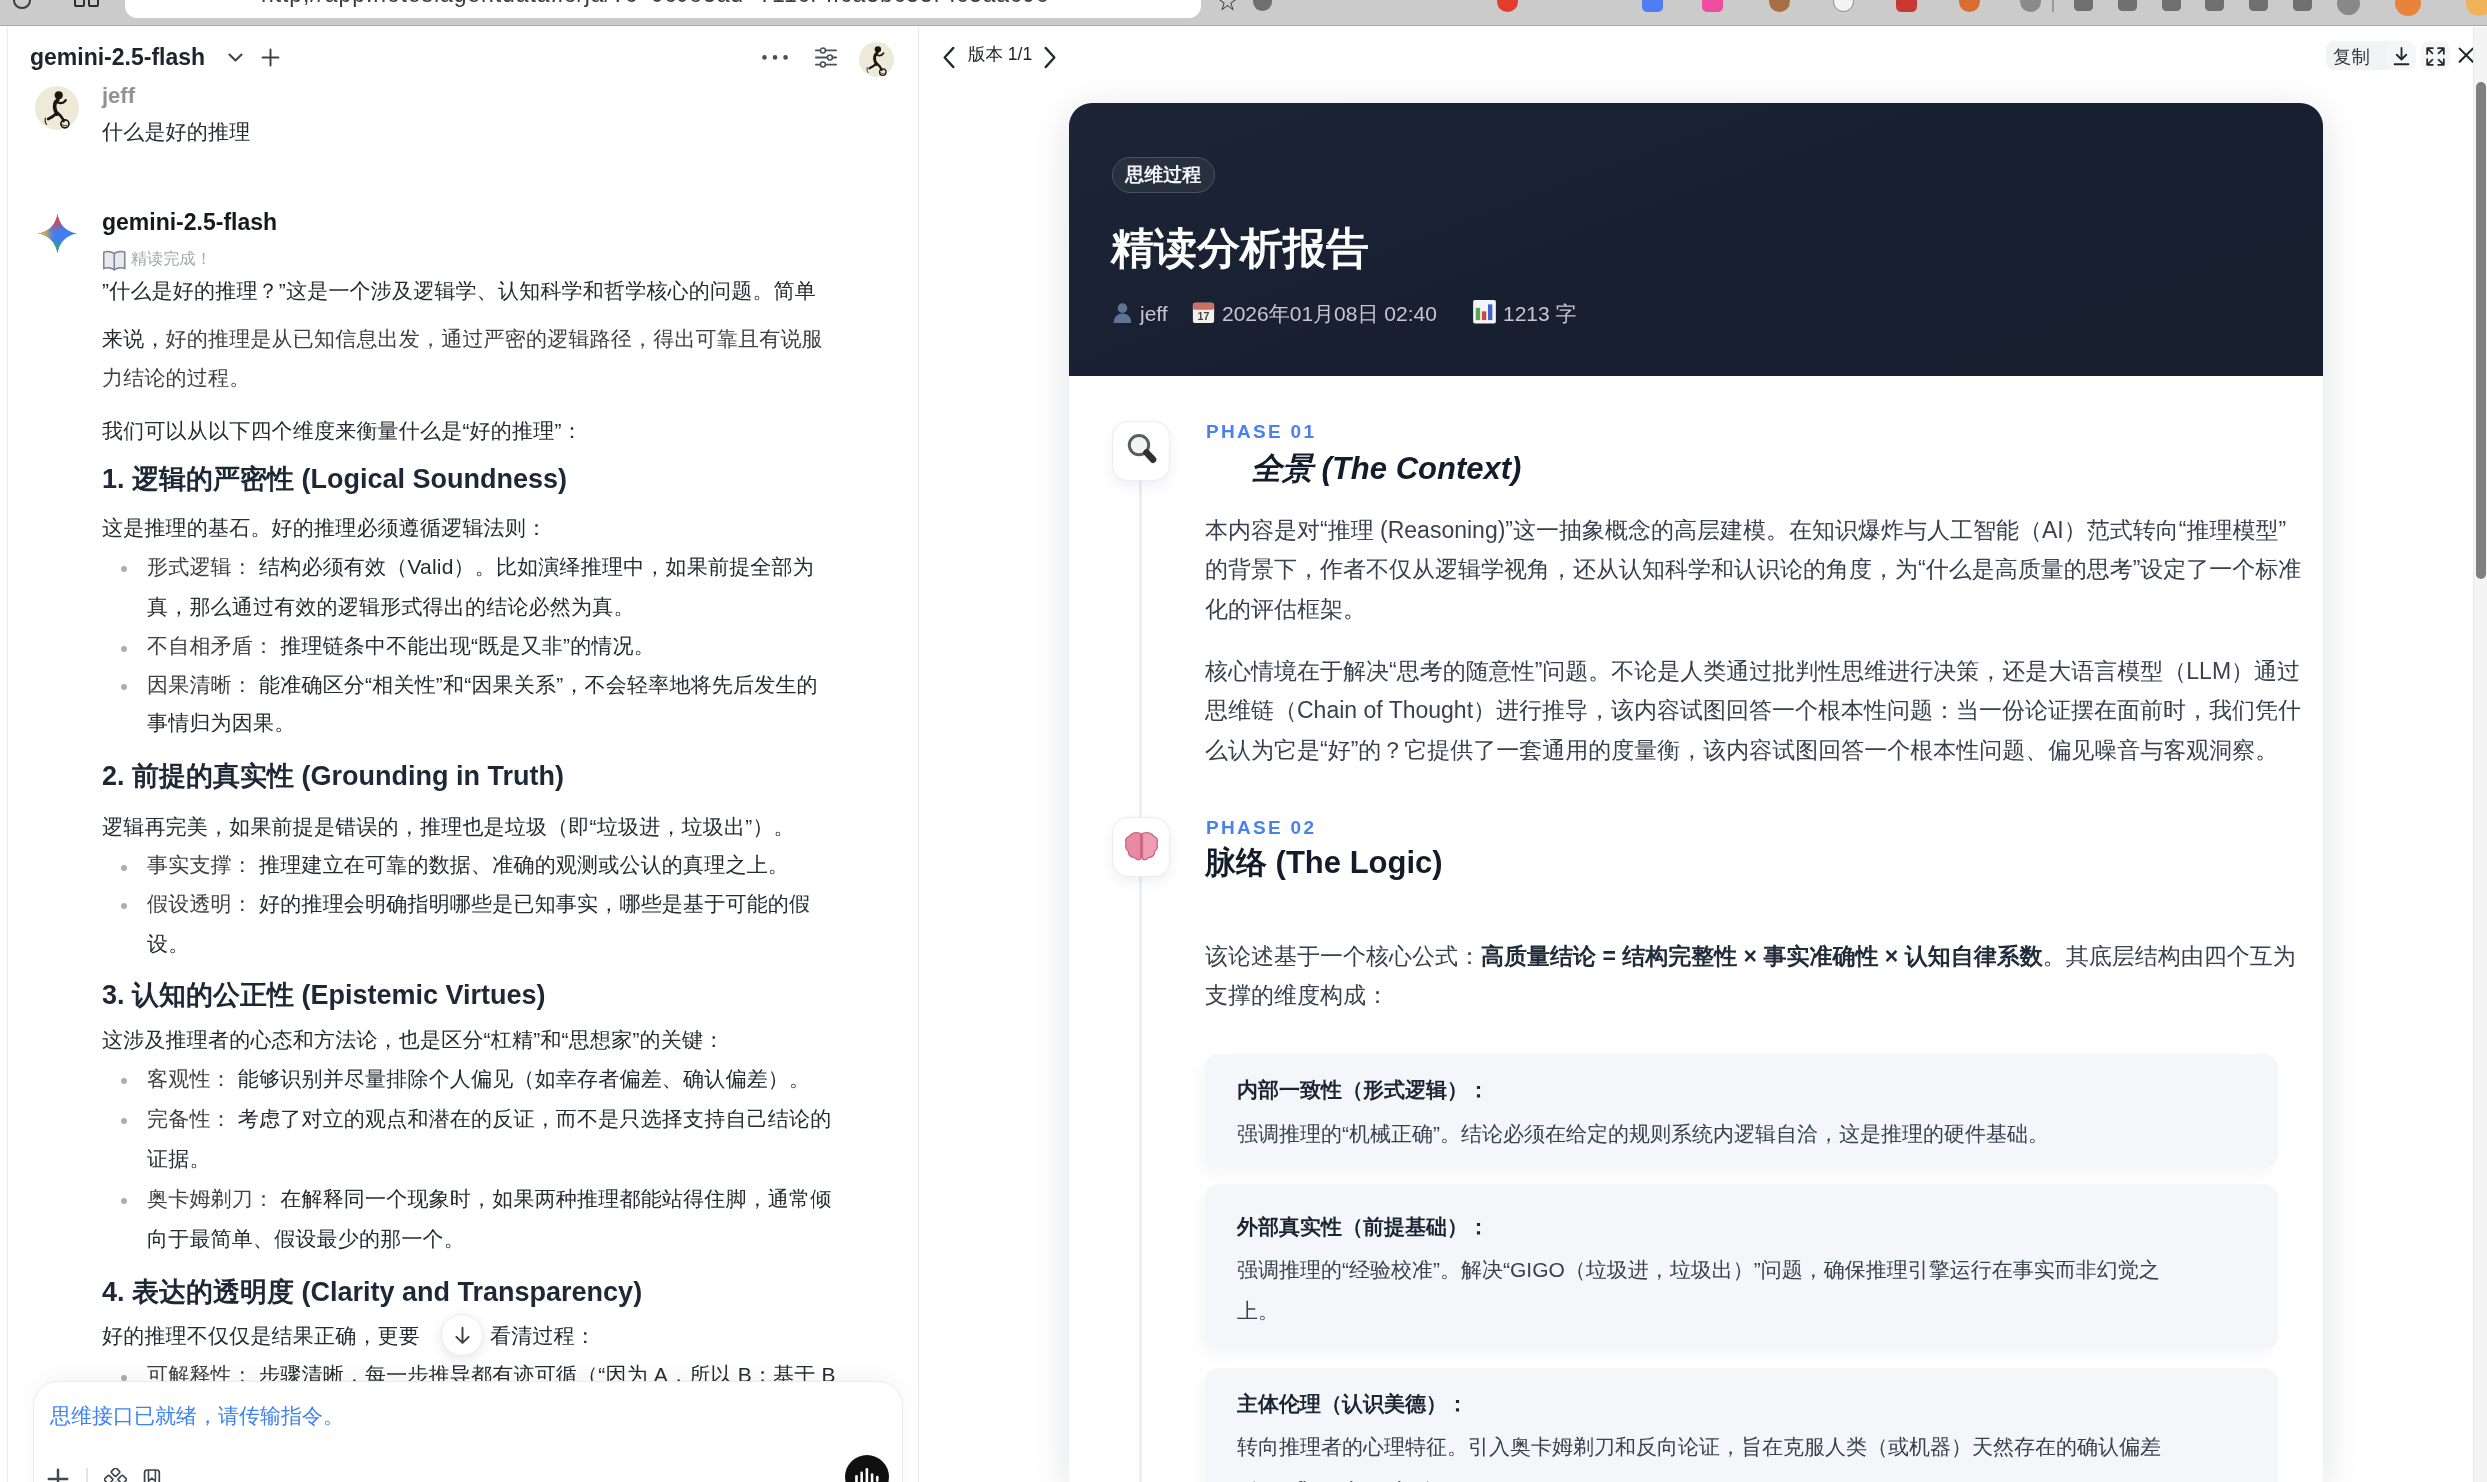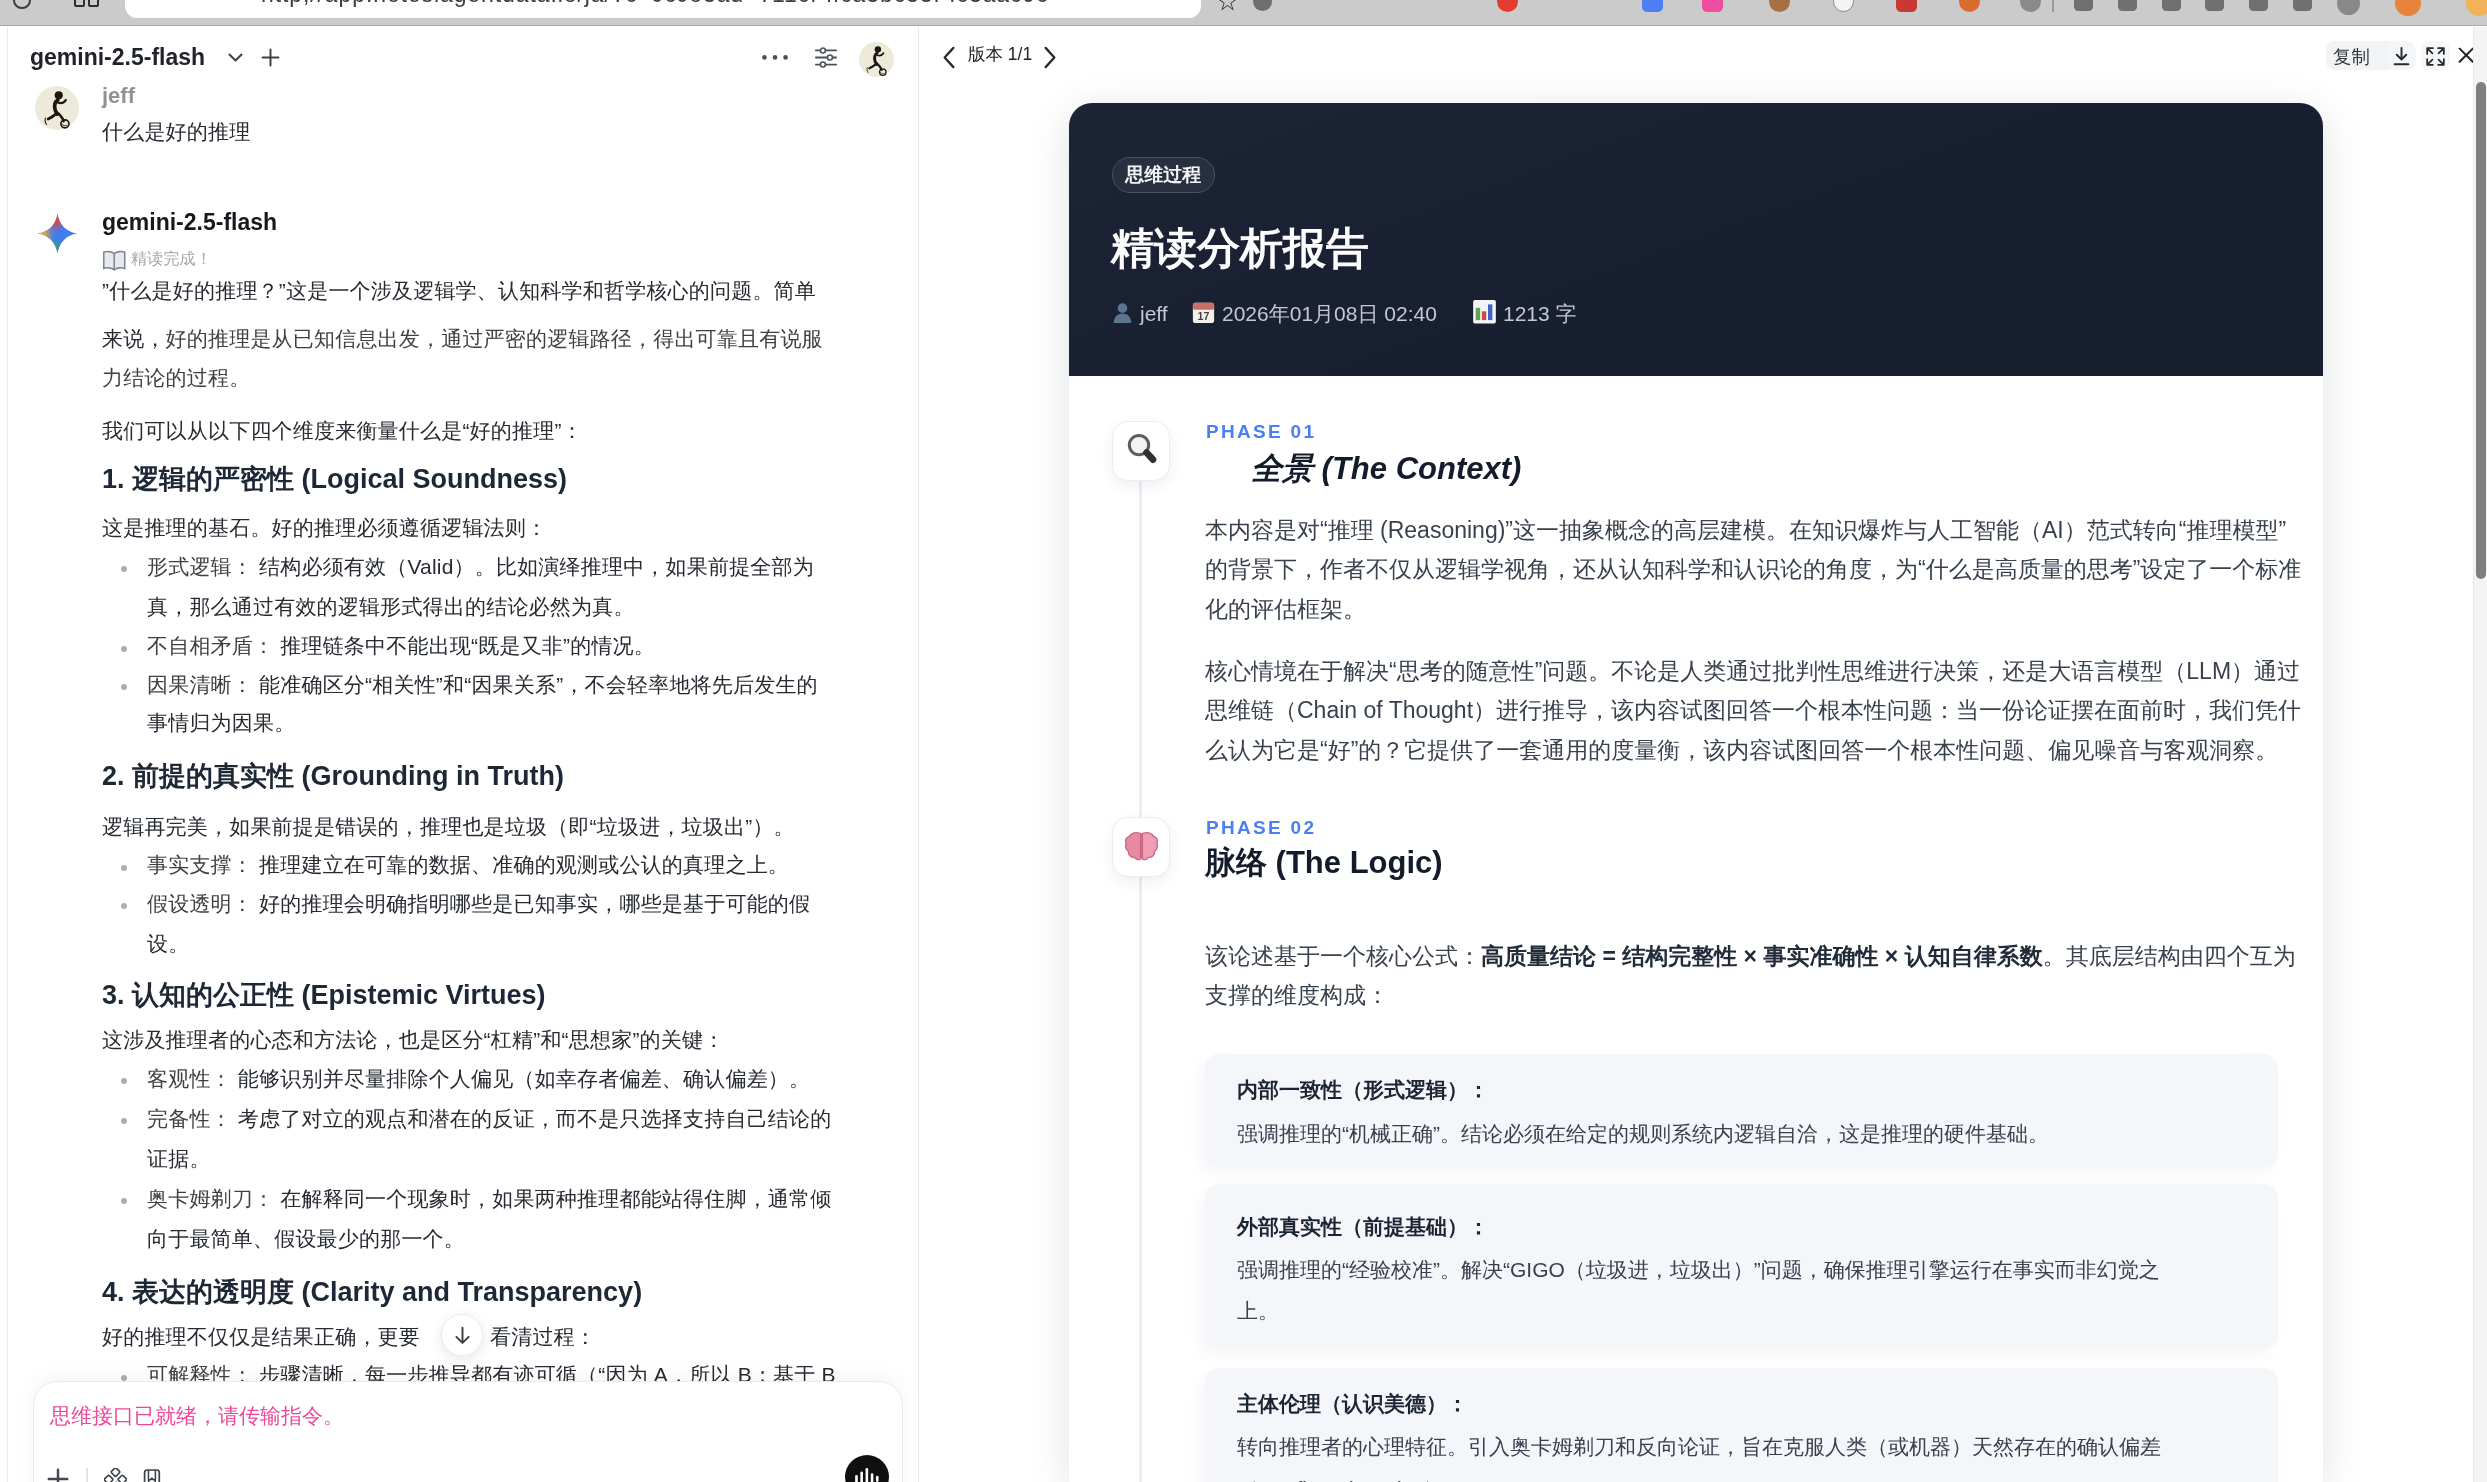--- a/index.html
+++ b/index.html
@@ -158,31 +158,31 @@
 <div class="dot" style="left:121px;top:1078px;"></div>
 <div class="t cb" style="left:147px;top:1068px;"><span class="cbold">客观性：</span> 能够识别并尽量排除个人偏见（如幸存者偏差、确认偏差）。</div>
 <div class="dot" style="left:121px;top:1118px;"></div>
 <div class="t cb" style="left:147px;top:1108px;"><span class="cbold">完备性：</span> 考虑了对立的观点和潜在的反证，而不是只选择支持自己结论的</div>
 <div class="t cb" style="left:147px;top:1148px;">证据。</div>
 <div class="dot" style="left:121px;top:1198px;"></div>
 <div class="t cb" style="left:147px;top:1188px;"><span class="cbold">奥卡姆剃刀：</span> 在解释同一个现象时，如果两种推理都能站得住脚，通常倾</div>
 <div class="t cb" style="left:147px;top:1228px;">向于最简单、假设最少的那一个。</div>
 
 <div class="t ch" style="left:102px;top:1279px;">4. 表达的透明度 (Clarity and Transparency)</div>
-<div class="t cb" style="left:102px;top:1326px;">好的推理不仅仅是结果正确，更要<span style="display:inline-block;width:70px;"></span>看清过程：</div>
+<div class="t cb" style="left:102px;top:1326px;font-family:Liberation Serif, serif;">好的推理不仅仅是结果正确，更要<span style="display:inline-block;width:70px;"></span>看清过程：</div>
 <div class="dot" style="left:121px;top:1375px;"></div>
 <div class="t cb" style="left:147px;top:1364px;"><span class="cbold">可解释性：</span> 步骤清晰，每一步推导都有迹可循（“因为 A，所以 B；基于 B</div>
 
 <div class="abs" style="left:441px;top:1314px;width:42px;height:42px;border-radius:50%;background:#fff;border:0.9px solid #ededed;box-shadow:0 3.5px 12.3px rgba(0,0,0,.10);"></div>
 <svg class="abs" style="left:452px;top:1325px;" width="21" height="21" viewBox="0 0 24 24">
     <path d="M12 3 V20 M5 13.5 L12 20.5 L19 13.5" stroke="#3a3f46" stroke-width="2.2" fill="none" stroke-linecap="round" stroke-linejoin="round"></path>
   </svg>
 
 <div class="abs" style="left:33px;top:1381px;width:870px;height:158px;background:#fff;border:1.8px solid #ebebed;border-radius:24.5px;box-shadow:0 -5.3px 21px rgba(0,0,0,.04);"></div>
-<div class="t" style="left:50px;top:1405px;font-size:21px;color:#ec4899;">思维接口已就绪，请传输指令。</div>
+<div class="t" style="left:50px;top:1405px;font-size:21px;color:#3b82f6;">思维接口已就绪，请传输指令。</div>
 <svg class="abs" style="left:47px;top:1468px;" width="22" height="22" viewBox="0 0 25 25">
     <path d="M12.5 2 V23 M2 12.5 H23" stroke="#45494f" stroke-width="2.8" stroke-linecap="round"></path>
   </svg>
 <div class="abs" style="left:86px;top:1468px;width:1.8px;height:15px;background:#e3e3e5;"></div>
 <svg class="abs" style="left:104px;top:1468px;" width="23" height="23" viewBox="0 0 26 26">
   <rect x="9.3" y="0.8" width="7.5" height="7.5" rx="1.5" transform="rotate(45 13 4.5)" fill="none" stroke="#3e434a" stroke-width="1.9"></rect>
   <rect x="1.5" y="9.3" width="7.5" height="7.5" rx="1.5" transform="rotate(45 5.2 13)" fill="none" stroke="#3e434a" stroke-width="1.9"></rect>
   <rect x="17" y="9.3" width="7.5" height="7.5" rx="1.5" transform="rotate(45 20.8 13)" fill="none" stroke="#3e434a" stroke-width="1.9"></rect>
   <rect x="9.3" y="17" width="7.5" height="7.5" rx="1.5" transform="rotate(45 13 21.5)" fill="none" stroke="#3e434a" stroke-width="1.9"></rect>
 </svg>

